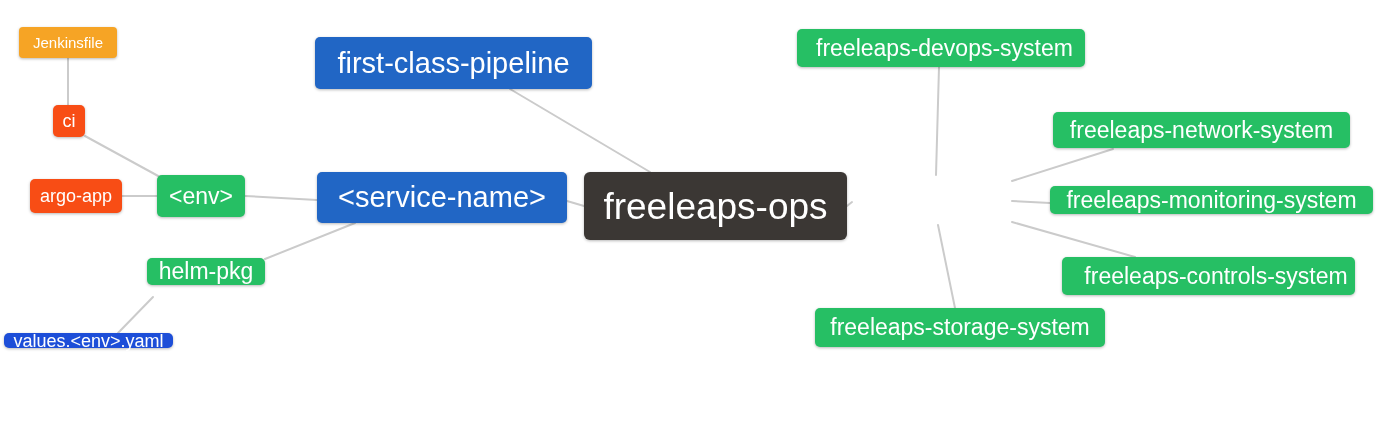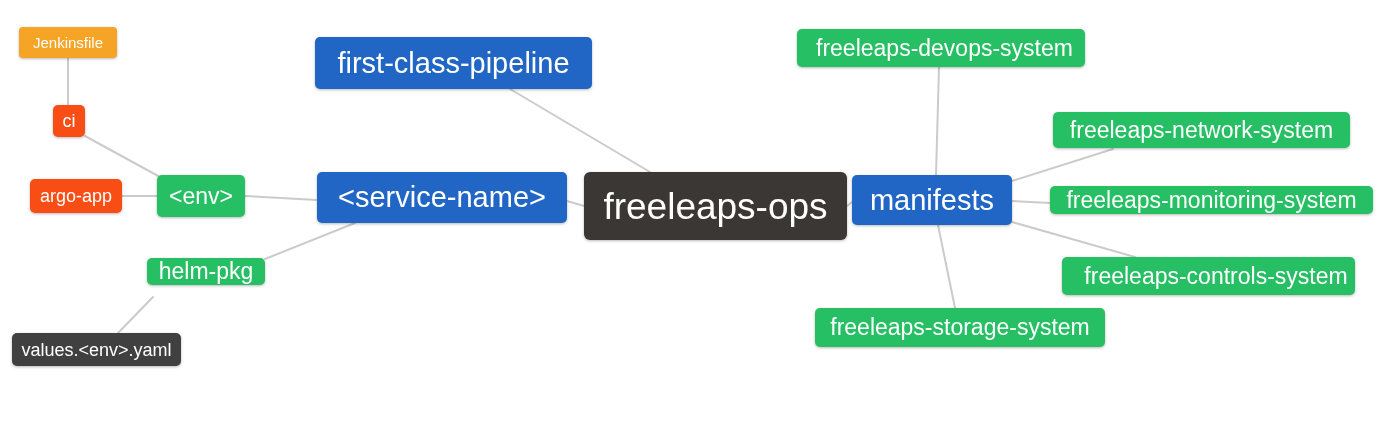--- a/index.html
+++ b/index.html
@@ -61,26 +61,25 @@
       <line x1="936" y1="175" x2="939" y2="67" stroke="#CBCBCB" stroke-width="2" stroke-linecap="round"></line>
       <line x1="1012" y1="181" x2="1113" y2="149" stroke="#CBCBCB" stroke-width="2" stroke-linecap="round"></line>
       <line x1="1012" y1="201" x2="1050" y2="203" stroke="#CBCBCB" stroke-width="2" stroke-linecap="round"></line>
       <line x1="1012" y1="222" x2="1135" y2="257" stroke="#CBCBCB" stroke-width="2" stroke-linecap="round"></line>
       <line x1="938" y1="225" x2="955" y2="308" stroke="#CBCBCB" stroke-width="2" stroke-linecap="round"></line>
     </svg>
   <div id="node-layer">
       <div class="node depth-0" style="left: 584px; top: 172px; width: 263px; height: 68px; background: rgb(59, 55, 52); color: rgb(255, 255, 255);">freeleaps-ops</div>
       <div class="node depth-1" style="left: 315px; top: 37px; width: 277px; height: 52px; background: rgb(33, 102, 197); color: rgb(255, 255, 255);">first-class-pipeline</div>
       <div class="node depth-1" style="left: 317px; top: 172px; width: 250px; height: 51px; background: rgb(33, 102, 197); color: rgb(255, 255, 255);">&lt;service-name&gt;</div>
-      <div class="node depth-1" style="left: 852px; top: 175px; width: 160px; height: 50px; background: rgb(33, 102, 197); color: rgb(255, 255, 255);">manifests</div>
       <div class="node depth-2" style="left: 157px; top: 175px; width: 88px; height: 42px; background: rgb(38, 191, 100); color: rgb(255, 255, 255);">&lt;env&gt;</div>
       <div class="node depth-2" style="left: 147px; top: 258px; width: 118px; height: 27px; background: rgb(38, 191, 100); color: rgb(255, 255, 255);">helm-pkg</div>
       <div class="node depth-2" style="left: 797px; top: 29px; width: 288px; height: 38px; background: rgb(38, 191, 100); color: rgb(255, 255, 255); padding-left: 7px;">freeleaps-devops-system</div>
       <div class="node depth-2" style="left: 1053px; top: 112px; width: 297px; height: 36px; background: rgb(38, 191, 100); color: rgb(255, 255, 255);">freeleaps-network-system</div>
       <div class="node depth-2" style="left: 1050px; top: 186px; width: 323px; height: 28px; background: rgb(38, 191, 100); color: rgb(255, 255, 255);">freeleaps-monitoring-system</div>
       <div class="node depth-2" style="left: 1062px; top: 257px; width: 293px; height: 38px; background: rgb(38, 191, 100); color: rgb(255, 255, 255); padding-left: 15px;">freeleaps-controls-system</div>
       <div class="node depth-2" style="left: 815px; top: 308px; width: 290px; height: 39px; background: rgb(38, 191, 100); color: rgb(255, 255, 255);">freeleaps-storage-system</div>
       <div class="node depth-3" style="left: 53px; top: 105px; width: 32px; height: 32px; background: rgb(248, 77, 21); color: rgb(255, 255, 255);">ci</div>
       <div class="node depth-3" style="left: 30px; top: 179px; width: 92px; height: 34px; background: rgb(248, 77, 21); color: rgb(255, 255, 255);">argo-app</div>
-      <div class="node depth-3" style="left: 12px; top: 333px; width: 169px; height: 33px; background: #404040; color: rgb(255, 255, 255);">values.&lt;env&gt;.yaml</div>
+      <div class="node depth-3" style="left: 4px; top: 333px; width: 169px; height: 15px; background: #1d4ed8; color: rgb(255, 255, 255);">values.&lt;env&gt;.yaml</div>
       <div class="node depth-4" style="left: 19px; top: 27px; width: 98px; height: 31px; background: rgb(246, 164, 37); color: rgb(255, 255, 255);">Jenkinsfile</div>
     </div>
 </div>
 
 </body></html>

